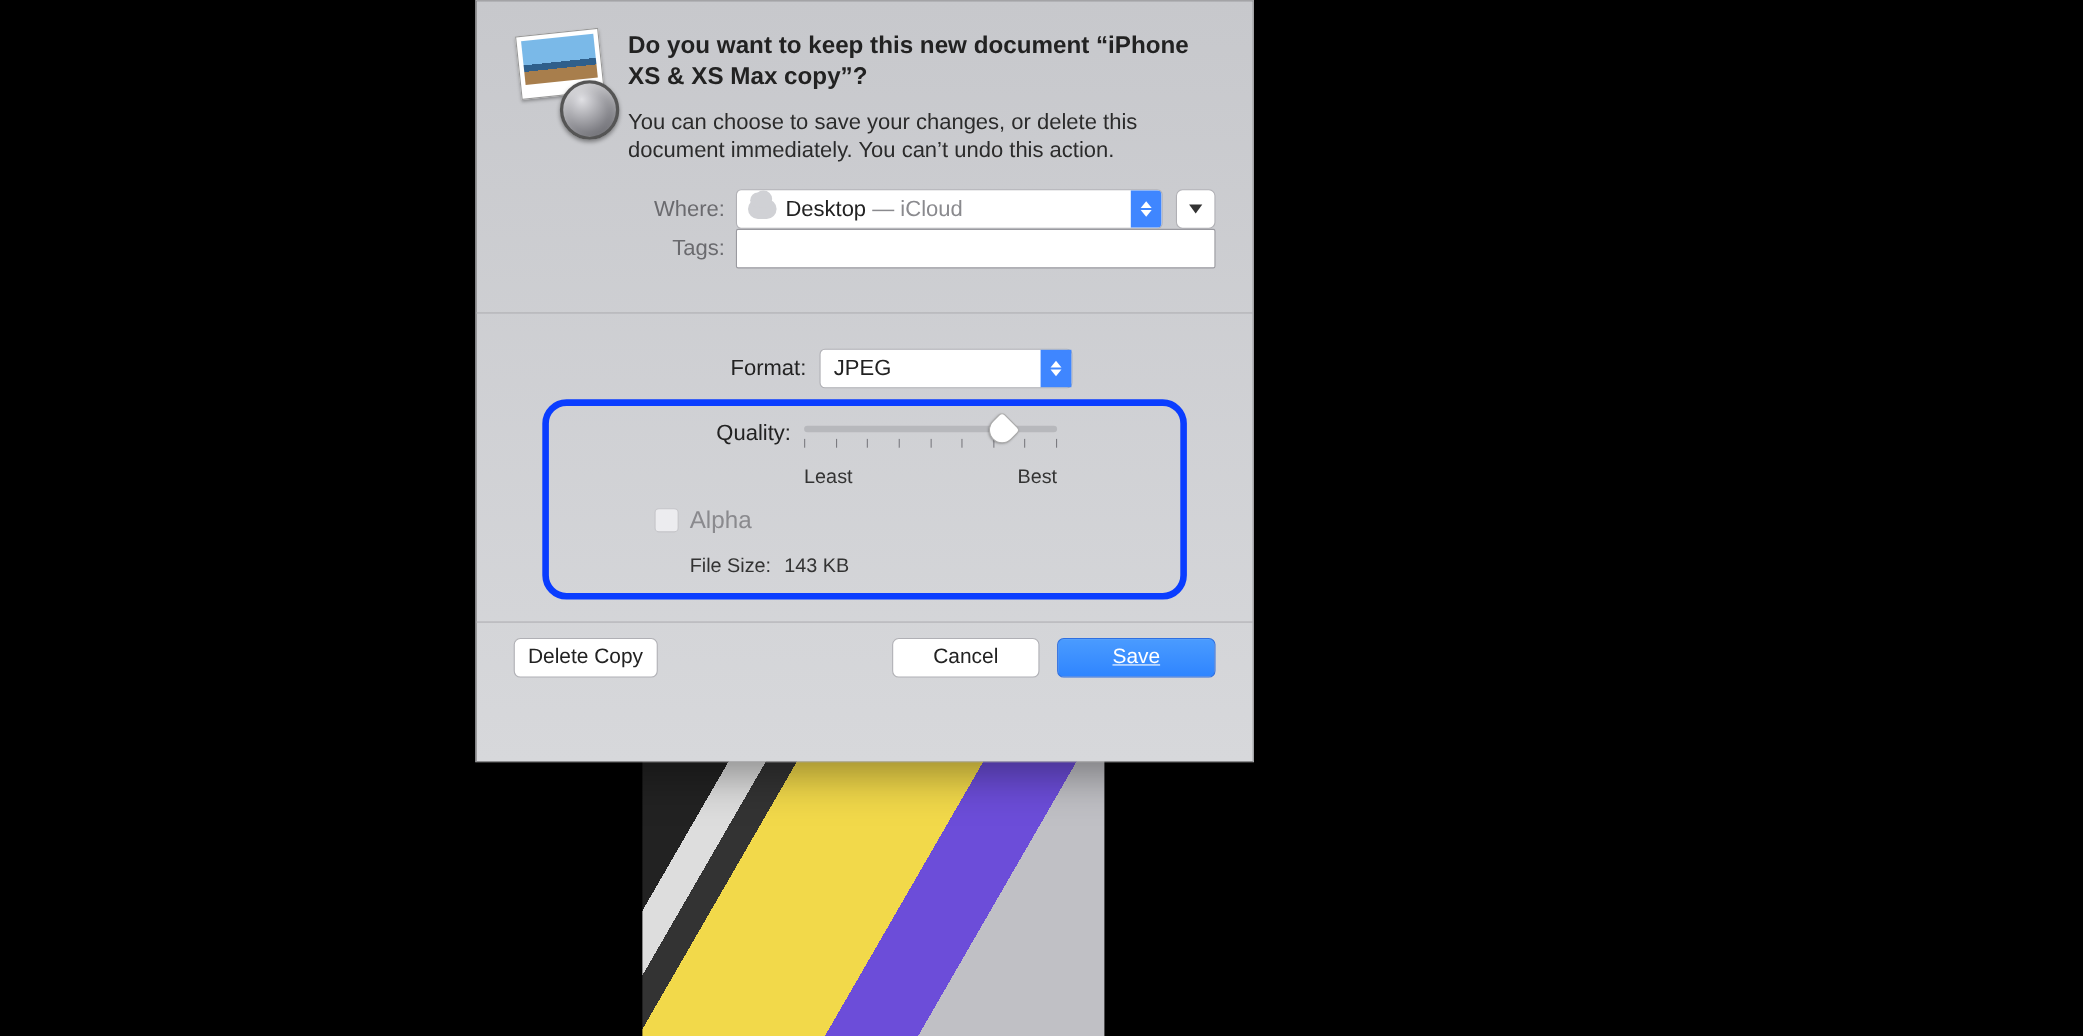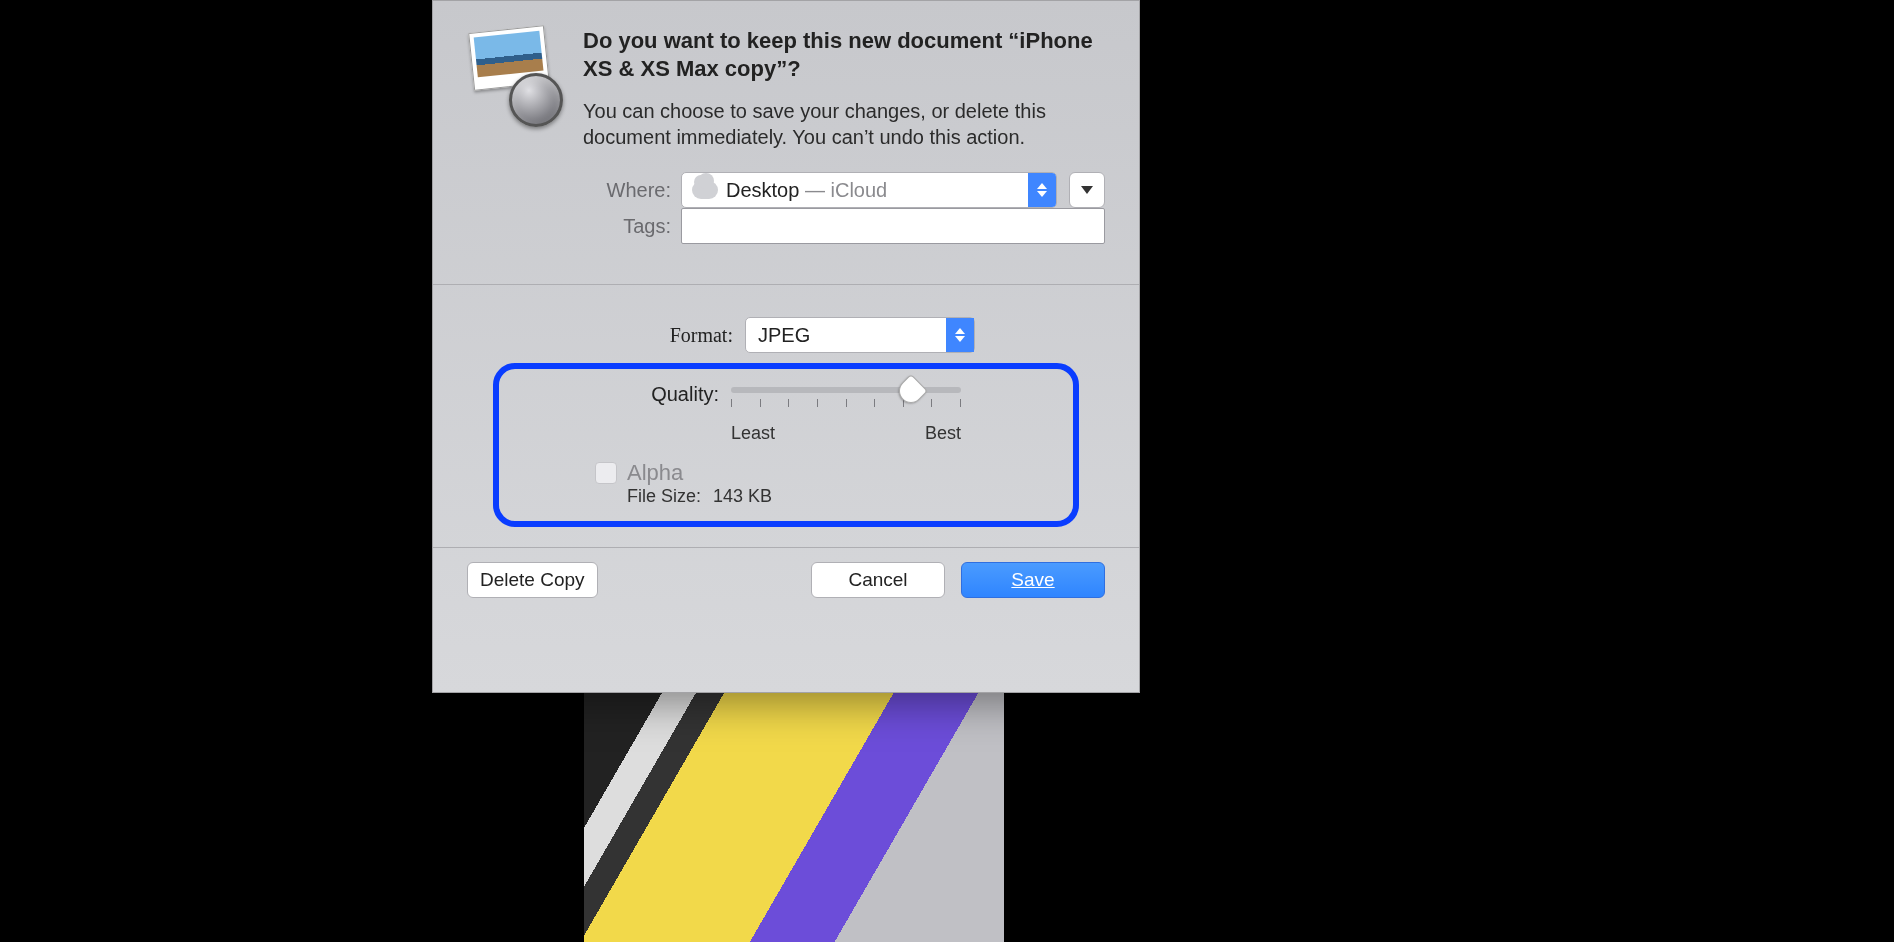--- a/index.html
+++ b/index.html
@@ -33,21 +33,21 @@
     top: 0;
     width: 706px;
     height: 691px;
     background: linear-gradient(#c7c8cc, #d7d8db);
     border: 1px solid #a3a3a6;
     box-shadow: 0 10px 40px rgba(0,0,0,0.4);
   }
   .header {
     display: flex;
     padding: 26px 34px 10px 34px;
-    gap: 26px;
+    gap: 14px;
   }
   .app-icon {
     width: 90px;
     height: 90px;
     position: relative;
     flex: 0 0 auto;
   }
   .photo-frame {
     position: absolute;
     width: 74px;
@@ -208,21 +208,20 @@
     display: flex;
     align-items: center;
     margin-bottom: 10px;
   }
   .opt-label {
     width: 240px;
     text-align: right;
     padding-right: 12px;
     font-size: 20px;
     color: #222;
-    font-family: Liberation Serif, serif;
   }
   .format-popup {
     width: 228px;
     height: 34px;
     background: #fff;
     border: 1px solid #b0b0b5;
     border-radius: 5px;
     display: flex;
     align-items: center;
     position: relative;
@@ -303,20 +302,21 @@
     border: 1px solid #c5c5c9;
     border-radius: 4px;
   }
   .alpha-label {
     font-size: 22px;
     color: #8a8a8e;
   }
   .filesize-row {
     display: flex;
     gap: 12px;
+    margin-top: 18px;
     font-size: 18px;
     color: #333;
   }
   .filesize-row .lab { width: 202px; text-align: right; }
 
   .footer {
     padding: 14px 34px 30px 34px;
     display: flex;
     align-items: center;
   }

